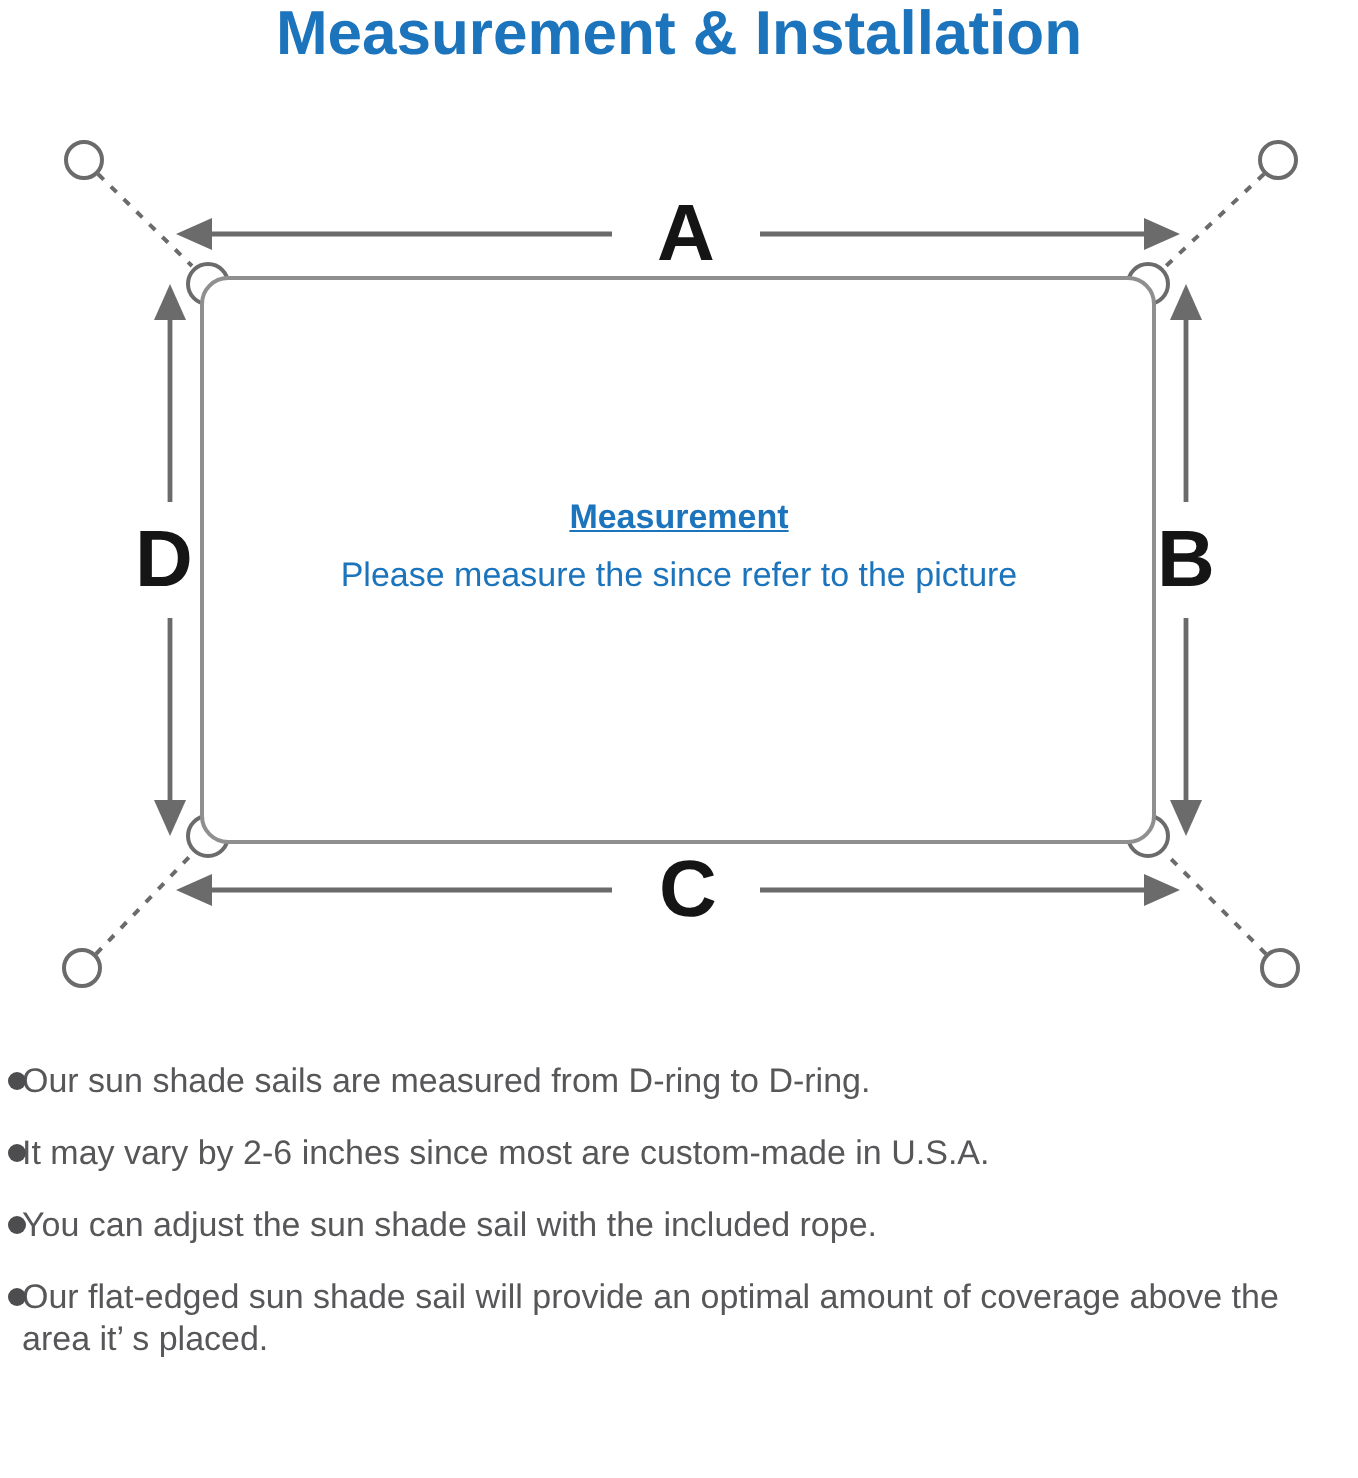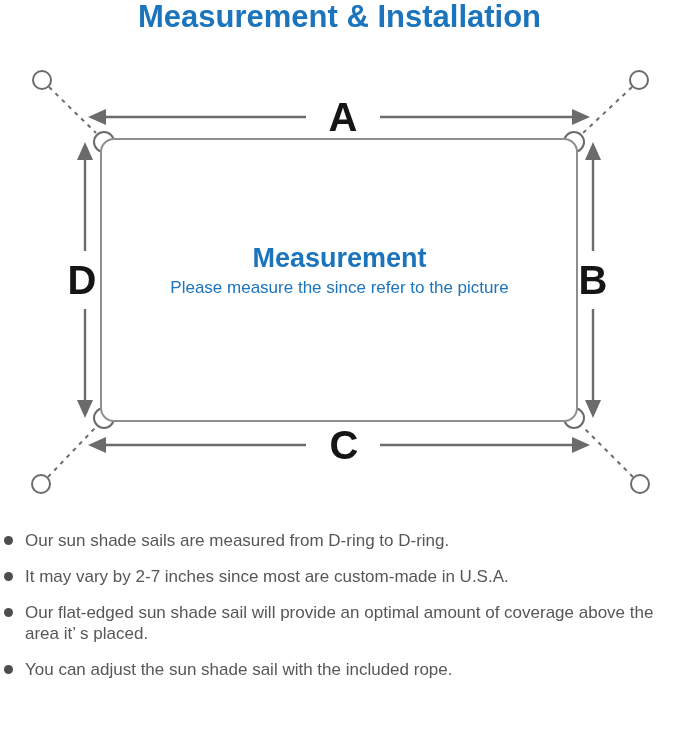--- a/index.html
+++ b/index.html
@@ -28,26 +28,26 @@
   .anchor{fill:#fff;stroke:var(--diagram-line);stroke-width:2;}
   .rope{stroke:var(--diagram-line);stroke-width:2;stroke-dasharray:4 5;fill:none;}
   .dring{fill:#fff;stroke:var(--diagram-line);stroke-width:2;}
   .sail{fill:#fff;stroke:var(--rect-border);stroke-width:2;}
   .arrow-line{stroke:var(--diagram-line);stroke-width:2.4;}
   .arrow-head{fill:var(--diagram-line);stroke:none;}
   .gap{fill:#fff;stroke:none;}
   .dim-letter{font-family:"Liberation Sans",sans-serif;font-weight:bold;font-size:40px;fill:var(--letter-color);text-anchor:middle;}
 
   .center-text{position:absolute;top:245px;left:0;width:679px;text-align:center;pointer-events:none;}
-  .center-title{font-size:27px;font-weight:bold;color:var(--accent-blue);line-height:27px;}
+  .center-title{font-size:17px;font-weight:bold;color:var(--accent-blue);line-height:27px;text-decoration:underline;}
   .center-subtitle{font-size:17px;color:var(--accent-blue);margin-top:7px;line-height:18px;}
 
   .notes{position:absolute;top:530px;left:0;width:679px;margin:0;padding:0 22px 0 0;list-style:none;}
   .notes li{
-    position:relative;padding-left:25px;margin-bottom:15px;
+    position:relative;padding-left:11px;margin-bottom:15px;
     font-size:17px;line-height:21px;color:var(--body-text);
   }
   .dot{
     position:absolute;left:4px;top:6px;width:9px;height:9px;border-radius:50%;
     background:var(--bullet);
   }
 </style>
 </head>
 <body>
 
@@ -105,25 +105,25 @@
     <div class="center-subtitle">Please measure the since refer to the picture</div>
   </div>
 
   <ul class="notes">
     <li>
       <span class="dot"></span>
       <span>Our sun shade sails are measured from D-ring to D-ring.</span>
     </li>
     <li>
       <span class="dot"></span>
-      <span>It may vary by 2-7 inches since most are custom-made in U.S.A.</span>
+      <span>It may vary by 2-6 inches since most are custom-made in U.S.A.</span>
+    </li>
+    <li>
+      <span class="dot"></span>
+      <span>You can adjust the sun shade sail with the included rope.</span>
     </li>
     <li>
       <span class="dot"></span>
       <span>Our flat-edged sun shade sail will provide an optimal amount of coverage above the area it’ s placed.</span>
-    </li>
-    <li>
-      <span class="dot"></span>
-      <span>You can adjust the sun shade sail with the included rope.</span>
     </li>
   </ul>
 
 </div>
 
 </body></html>

